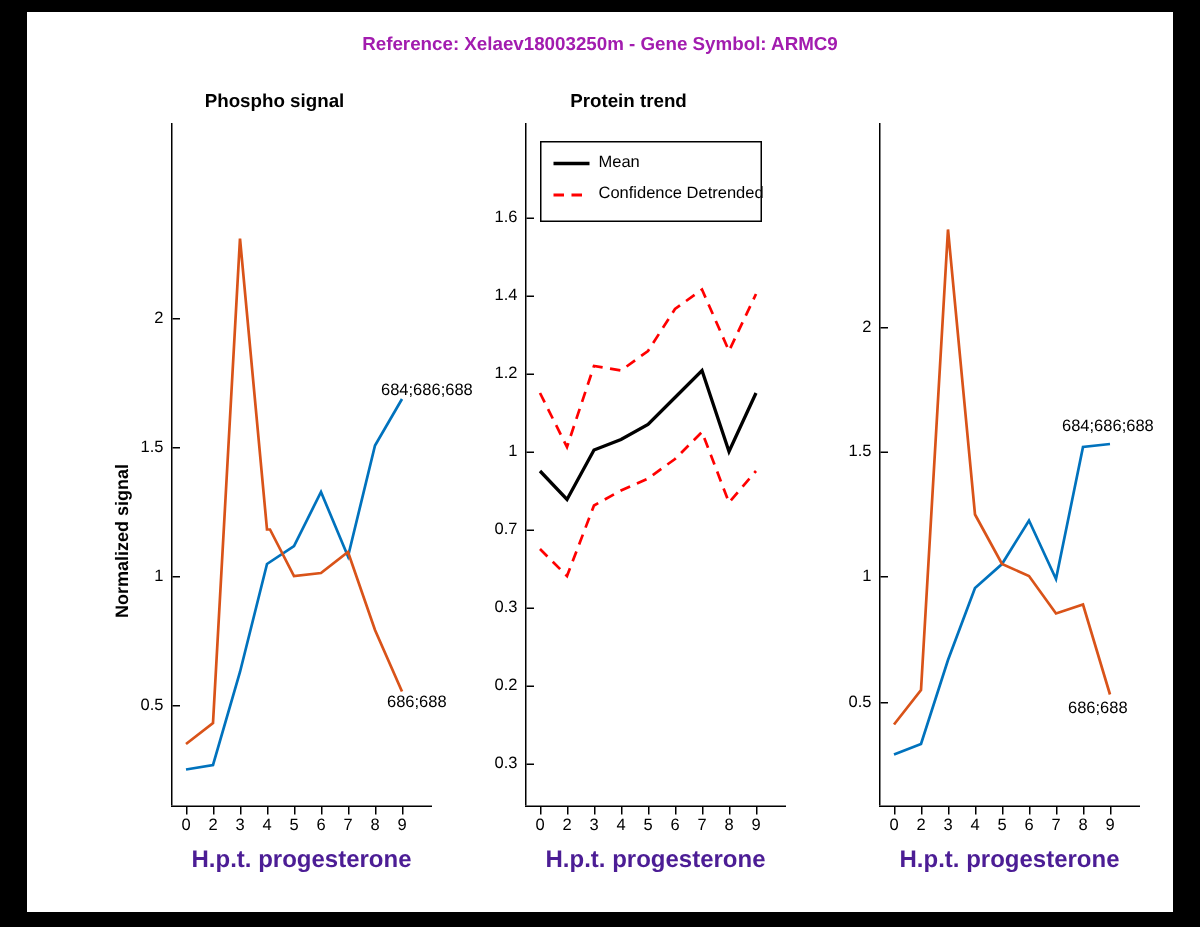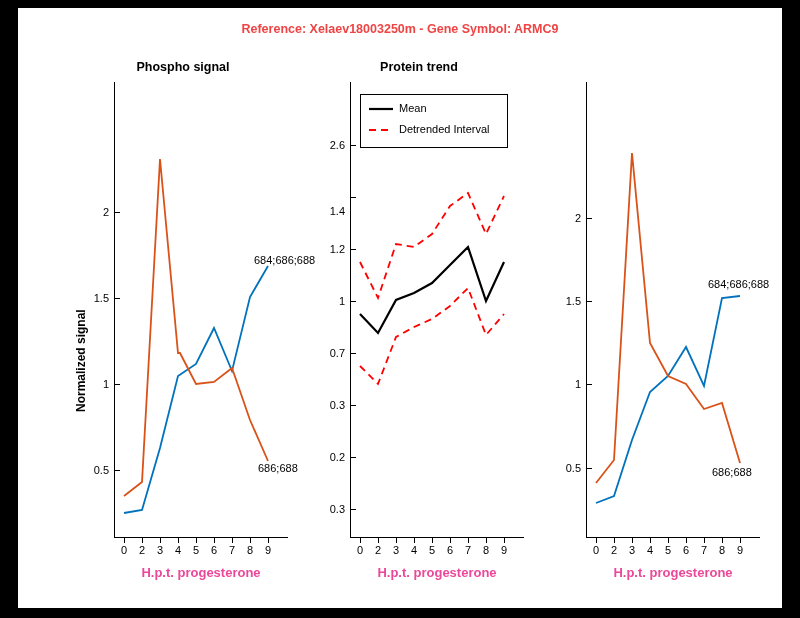--- a/index.html
+++ b/index.html
@@ -22,21 +22,21 @@
     background: #ffffff;
   }
   #sup-title {
     position: absolute;
     left: 0;
     top: 14px;
     width: 764px;
     text-align: center;
     font-size: 12.5px;
     font-weight: bold;
-    color: #ef4444;
+    color: #a21caf;
   }
   .panel {
     position: absolute;
     top: 52px;
     height: 500px;
   }
   .panel-title {
     position: absolute;
     top: 0px;
     width: 100%;
@@ -77,23 +77,23 @@
     position: absolute;
     font-size: 11px;
     color: #000;
     text-align: right;
     transform: translateY(-50%);
   }
   .xlabel {
     position: absolute;
     width: 100%;
     text-align: center;
-    font-size: 13px;
-    font-weight: bold;
-    color: #ec4899;
+    font-size: 16px;
+    font-weight: bold;
+    color: #4c1d95;
   }
   .ylabel {
     position: absolute;
     font-size: 12px;
     font-weight: bold;
     color: #000;
     transform-origin: 0 0;
     transform: rotate(-90deg);
     white-space: nowrap;
   }
@@ -192,22 +192,22 @@
       <div class="ytick" style="left:37px; top:167px;"></div>
       <div class="ytick" style="left:37px; top:115px;"></div>
       <div class="ytick" style="left:37px; top:63px;"></div>
 
       <div class="yticklabel" style="left:0px; top:427px; width:31px;">0.3</div>
       <div class="yticklabel" style="left:0px; top:375px; width:31px;">0.2</div>
       <div class="yticklabel" style="left:0px; top:323px; width:31px;">0.3</div>
       <div class="yticklabel" style="left:0px; top:271px; width:31px;">0.7</div>
       <div class="yticklabel" style="left:0px; top:219px; width:31px;">1</div>
       <div class="yticklabel" style="left:0px; top:167px; width:31px;">1.2</div>
-      <div class="yticklabel" style="left:0px; top:129px; width:31px;">1.4</div>
-      <div class="yticklabel" style="left:0px; top:63px;  width:31px;">2.6</div>
+      <div class="yticklabel" style="left:0px; top:115px; width:31px;">1.4</div>
+      <div class="yticklabel" style="left:0px; top:63px;  width:31px;">1.6</div>
 
       <div class="tick" style="left:46px;  top:456px;"></div>
       <div class="tick" style="left:64px;  top:456px;"></div>
       <div class="tick" style="left:82px;  top:456px;"></div>
       <div class="tick" style="left:100px; top:456px;"></div>
       <div class="tick" style="left:118px; top:456px;"></div>
       <div class="tick" style="left:136px; top:456px;"></div>
       <div class="tick" style="left:154px; top:456px;"></div>
       <div class="tick" style="left:172px; top:456px;"></div>
       <div class="tick" style="left:190px; top:456px;"></div>
@@ -227,21 +227,21 @@
         <polyline fill="none" stroke="#FF0000" stroke-width="1.8" stroke-dasharray="7,5" points="46,284 64,302 82,255 100,245 118,237 136,224 154,206 172,253 190,232"></polyline>
         <polyline fill="none" stroke="#000000" stroke-width="2.2" points="46,232 64,251 82,218 100,211 118,201 136,183 154,165 172,219 190,180"></polyline>
       </svg>
 
       <div class="legendbox" style="left:46px; top:12px; width:146px; height:52px;">
         <svg width="144" height="50" style="position:absolute;left:0;top:0;">
           <line x1="8" y1="14" x2="32" y2="14" stroke="#000000" stroke-width="2.2"></line>
           <line x1="8" y1="35" x2="32" y2="35" stroke="#FF0000" stroke-width="2" stroke-dasharray="7,5"></line>
         </svg>
         <div class="legend-row" style="left:38px; top:7px;">Mean</div>
-        <div class="legend-row" style="left:38px; top:28px;">Detrended Interval</div>
+        <div class="legend-row" style="left:38px; top:28px;">Confidence Detrended</div>
       </div>
 
       <div class="xlabel" style="left:36px; top:483px; width:174px;">H.p.t. progesterone</div>
     </div>
   </div>
 
   <div class="panel" style="left:532px; width:212px;">
     <div class="plotbox" style="width:212px;height:455px;">
       <div class="axis-line" style="left:36px; top:0px; width:1px; height:455px;"></div>
       <div class="axis-line" style="left:36px; top:455px; width:174px; height:1px;"></div>

